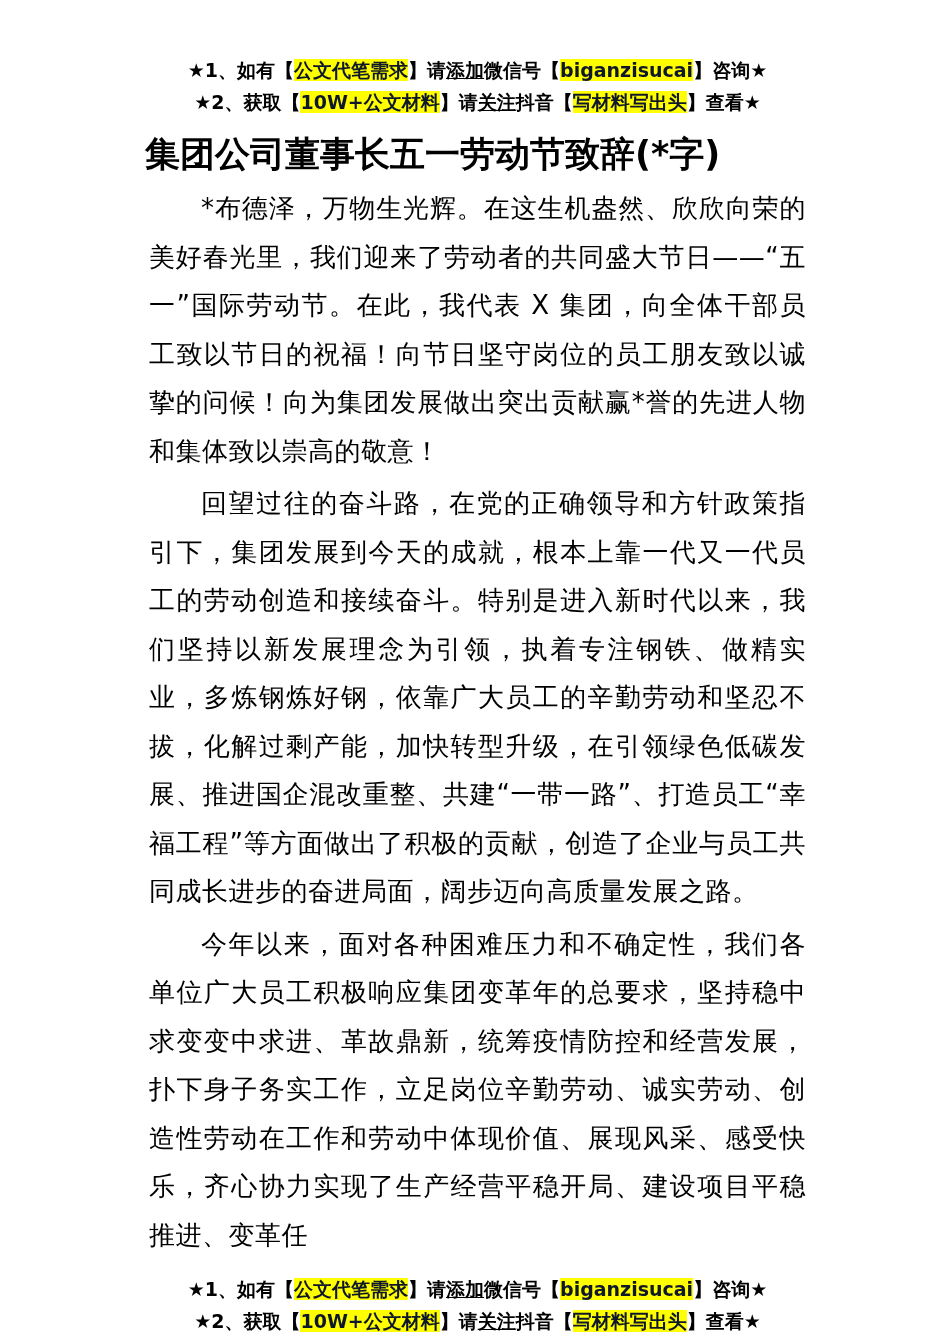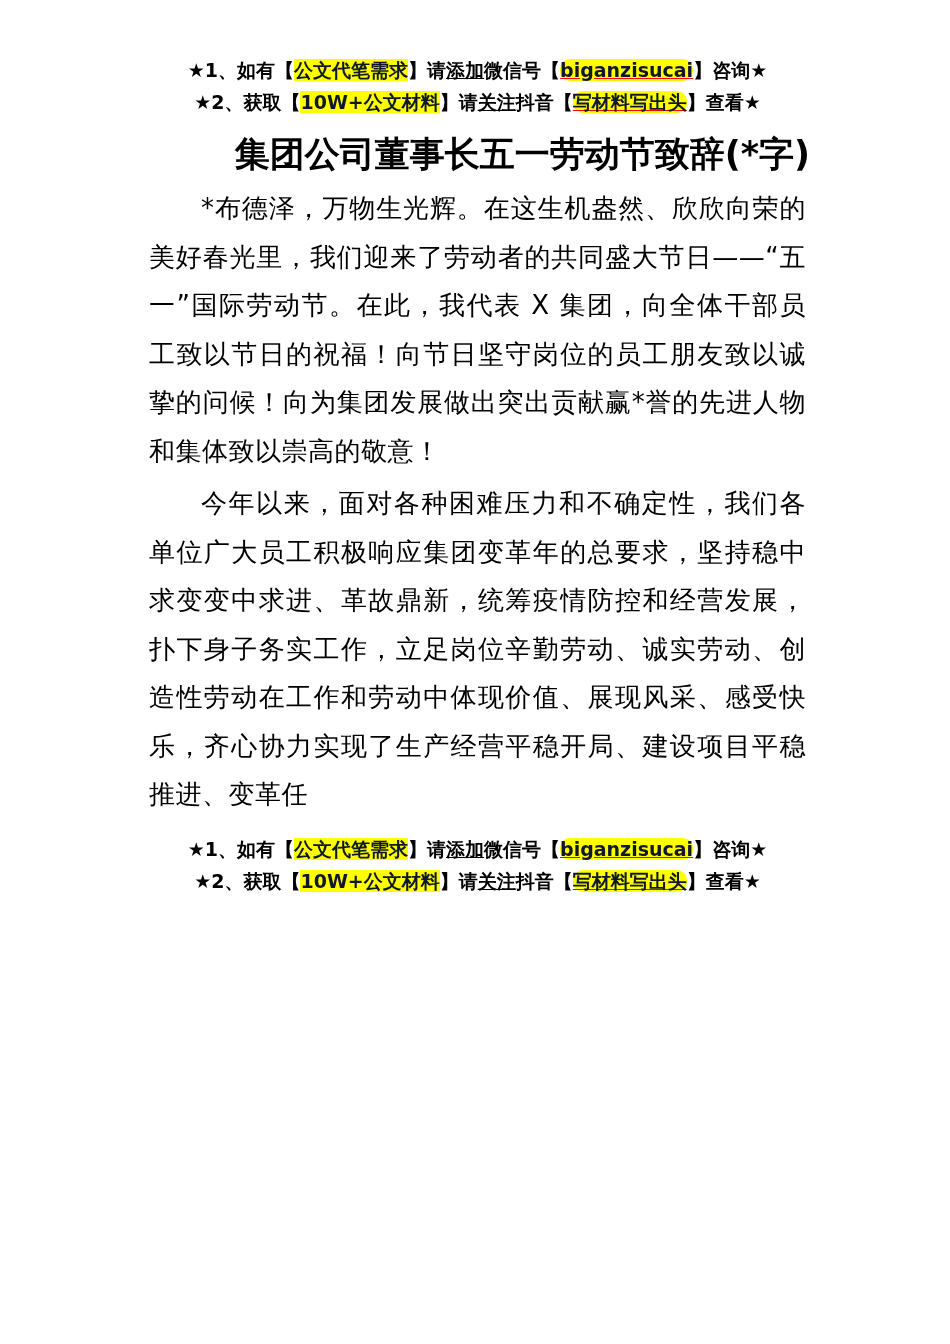--- a/index.html
+++ b/index.html
@@ -31,31 +31,29 @@
   }
   .promo .hl {
     background: #ffff00;
     color: #0f172a;
   }
   .promo .u {
     text-decoration: underline;
     text-align: center;
   }
   .promo .u-red {
-    text-decoration: underline;
     -webkit-text-decoration-color: #ff0000;
     text-decoration-color: #ff0000;
-    border-radius: 10px;
   }
   .title {
     font-size: 35px;
     font-weight: bold;
     line-height: 52px;
     margin: 10px 0 4px 0;
-    text-align: right;
+    text-align: left;
     color: #000000;
   }
   .para {
     font-size: 26px;
     line-height: 48.5px;
     text-align: justify;
     text-indent: 2em;
     margin: 4px;
     color: #000000;
     letter-spacing: 0.5px;
@@ -74,20 +72,21 @@
       <span>★1、如有【</span><span class="hl">公文代笔需求</span><span>】请</span><span class="u">添加</span><span>微信号【</span><span class="hl u-red">biganzisucai</span><span>】咨询★</span>
     </div>
     <div class="promo-line">
       <span>★2、获取【</span><span class="hl">10W+公文材料</span><span>】请</span><span class="u">关注</span><span>抖音【</span><span class="hl u-red">写材料写出头</span><span>】查看★</span>
     </div>
   </div>
 
   <h1 class="title">集团公司董事长五一劳动节致辞(*字)</h1>
 
   <p class="para">*布德泽，万物生光辉。在这生机盎然、欣欣向荣的美好春光里，我们迎来了劳动者的共同盛大节日——“五一”国际劳动节。在此，我代表 X 集团，向全体干部员工致以节日的祝福！向节日坚守岗位的员工朋友致以诚挚的问候！向为集团发展做出突出贡献赢*誉的先进人物和集体致以崇高的敬意！</p>
+  <p class="para">回望过往的奋斗路，在党的正确领导和方针政策指引下，集团发展到今天的成就，根本上靠一代又一代员工的劳动创造和接续奋斗。特别是进入新时代以来，我们坚持以新发展理念为引领，执着专注钢铁、做精实业，多炼钢炼好钢，依靠广大员工的辛勤劳动和坚忍不拔，化解过剩产能，加快转型升级，在引领绿色低碳发展、推进国企混改重整、共建“一带一路”、打造员工“幸福工程”等方面做出了积极的贡献，创造了企业与员工共同成长进步的奋进局面，阔步迈向高质量发展之路。</p>
   <p class="para">今年以来，面对各种困难压力和不确定性，我们各单位广大员工积极响应集团变革年的总要求，坚持稳中求变变中求进、革故鼎新，统筹疫情防控和经营发展，扑下身子务实工作，立足岗位辛勤劳动、诚实劳动、创造性劳动在工作和劳动中体现价值、展现风采、感受快乐，齐心协力实现了生产经营平稳开局、建设项目平稳推进、变革任</p>
 
   <div class="promo promo-footer">
     <div class="promo-line">
       <span>★1、如有【</span><span class="hl">公文代笔需求</span><span>】请</span><span class="u">添加</span><span>微信号【</span><span class="hl u-red">biganzisucai</span><span>】咨询★</span>
     </div>
     <div class="promo-line">
       <span>★2、获取【</span><span class="hl">10W+公文材料</span><span>】请</span><span class="u">关注</span><span>抖音【</span><span class="hl u-red">写材料写出头</span><span>】查看★</span>
     </div>
   </div>

